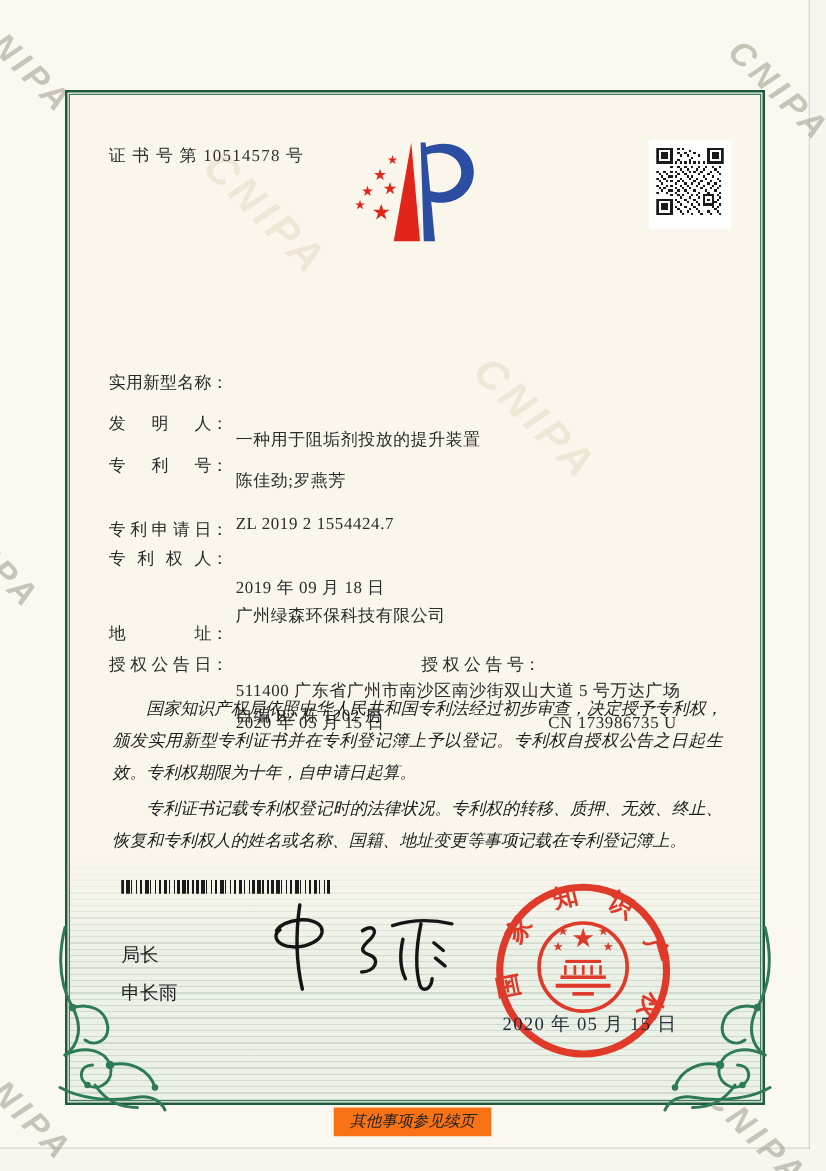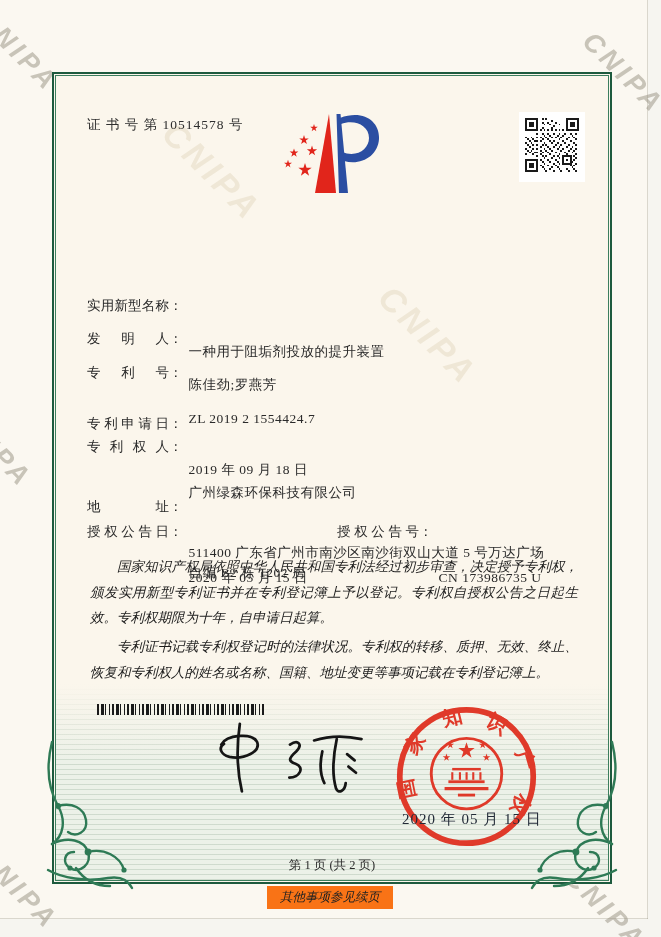--- a/index.html
+++ b/index.html
@@ -222,20 +222,24 @@
     </span>
   </div>
 
   <div class="paras">
     <p>国家知识产权局依照中华人民共和国专利法经过初步审查，决定授予专利权，颁发实用新型专利证书并在专利登记簿上予以登记。专利权自授权公告之日起生效。专利权期限为十年，自申请日起算。</p>
     <p>专利证书记载专利权登记时的法律状况。专利权的转移、质押、无效、终止、恢复和专利权人的姓名或名称、国籍、地址变更等事项记载在专利登记簿上。</p>
   </div>
 
   <div class="barcode"></div>
 
+  <div class="director">
+    <div>局长</div>
+    <div>申长雨</div>
+  </div>
 
   <svg class="signature" width="165" height="90" viewBox="0 0 240 110">
     <g fill="none" stroke="#151515" stroke-width="4" stroke-linecap="round" stroke-linejoin="round">
       <path d="M55,4 C50,38 51,72 58,102"></path>
       <path d="M28,34 C36,20 72,16 80,30 C86,44 62,56 40,52 C26,48 24,38 32,33"></path>
       <path d="M128,34 C140,26 147,34 137,44 C127,53 124,58 136,62 C150,67 142,82 127,82"></path>
       <path d="M163,28 C185,21 210,21 232,26"></path>
       <path d="M196,26 C191,50 189,78 195,98 C198,106 208,102 209,90"></path>
       <path d="M175,44 C171,62 172,78 178,90"></path>
       <path d="M211,48 l11,9"></path>
@@ -267,16 +271,15 @@
         <rect x="81" y="70.5" width="2.2" height="8"></rect>
         <rect x="88.5" y="70.5" width="2.2" height="8"></rect>
         <rect x="56" y="79" width="38" height="3"></rect>
         <rect x="52" y="86" width="46" height="3.4"></rect>
         <rect x="66" y="93" width="18" height="3"></rect>
       </g>
     </g>
   </svg>
   <div class="seal-date">2020 年 05 月 15 日</div>
 
-  <div class="page-info">第 1 页 (共 2 页)</div>
 </div>
 
 <div class="continuation">其他事项参见续页</div>
 
 </body></html>

